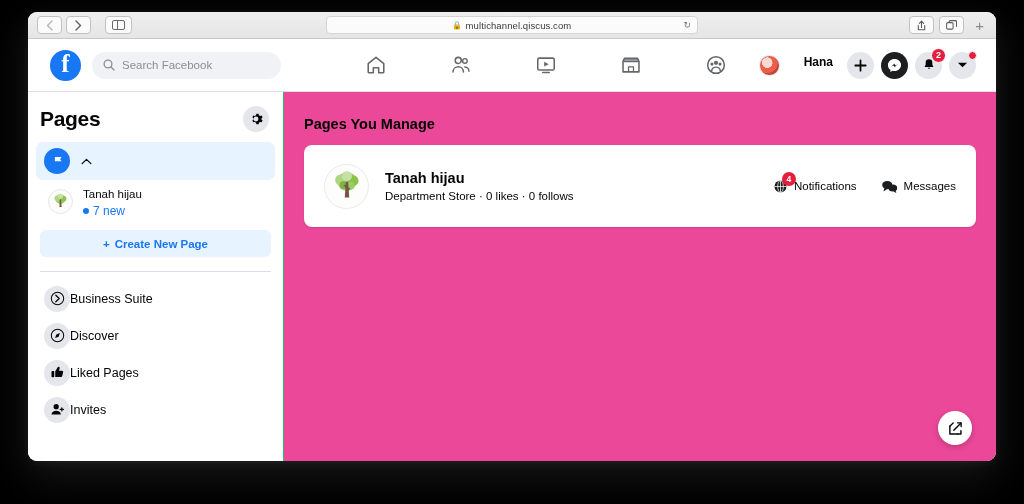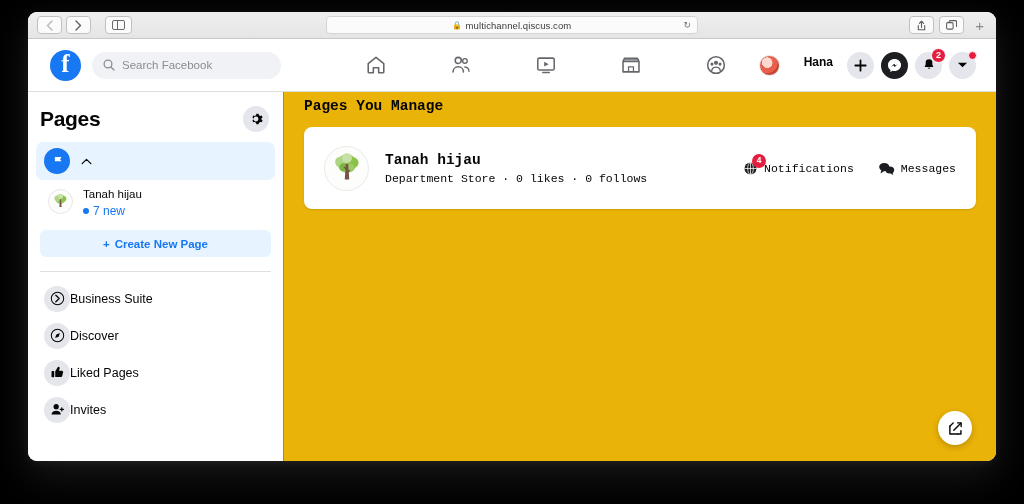--- a/index.html
+++ b/index.html
@@ -156,21 +156,21 @@
     margin: 10px 4px 0 4px; height: 27px; border-radius: 6px;
     background: #e7f3ff; color: #1877f2;
     font-size: 11.5px; font-weight: bold;
     display: flex; align-items: center; justify-content: center; gap: 5px;
   }
   .divider { height: 1px; background: #dcdfe3; margin: 14px 4px 8px 4px; }
   .menu-row { display: flex; align-items: center; gap: 0; height: 37px; padding: 0 8px; border-radius: 7px; }
   .menu-row .label { font-size: 12.5px; color: #050505; }
 
   
-  .main { flex: 1; background: #eab308; padding: 6px 20px 0 20px; position: relative; font-family: Liberation Mono, monospace; }
+  .main { flex: 1; background: #ec4899; padding: 24px 20px 0 20px; position: relative; }
   .main h2 { font-size: 14.5px; font-weight: bold; color: #050505; margin-bottom: 13px; }
   .card {
     background: #fff; border-radius: 8px; height: 82px;
     box-shadow: 0 1px 2px rgba(0,0,0,0.12);
     display: flex; align-items: center; padding: 0 20px; position: relative;
   }
   .card-ava {
     width: 45px; height: 45px; border-radius: 50%;
     background: #fdfdfb; border: 1px solid #eaeaea;
     display:flex; align-items:center; justify-content:center; flex:none;

